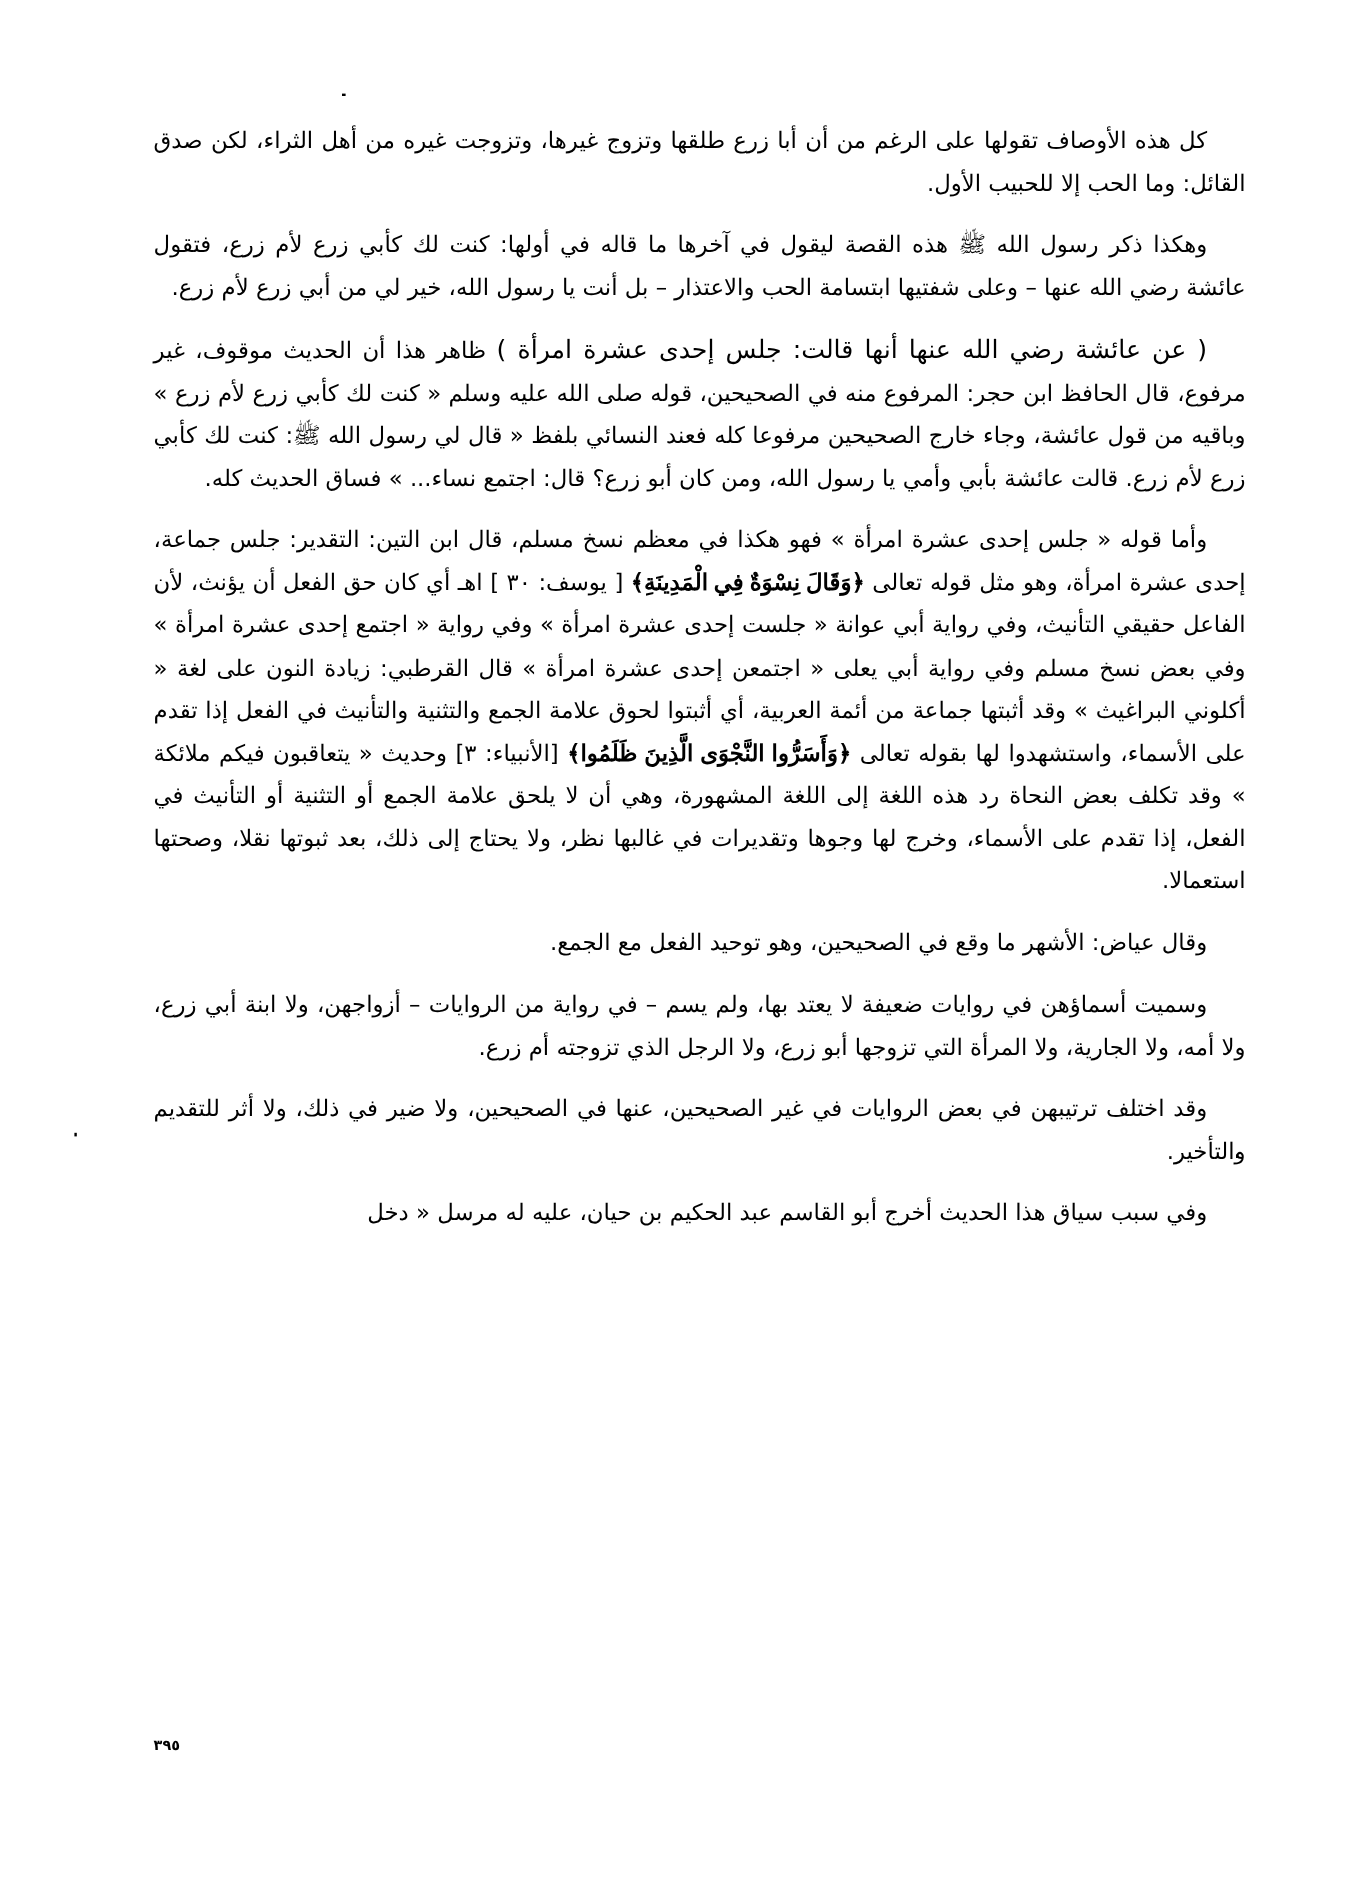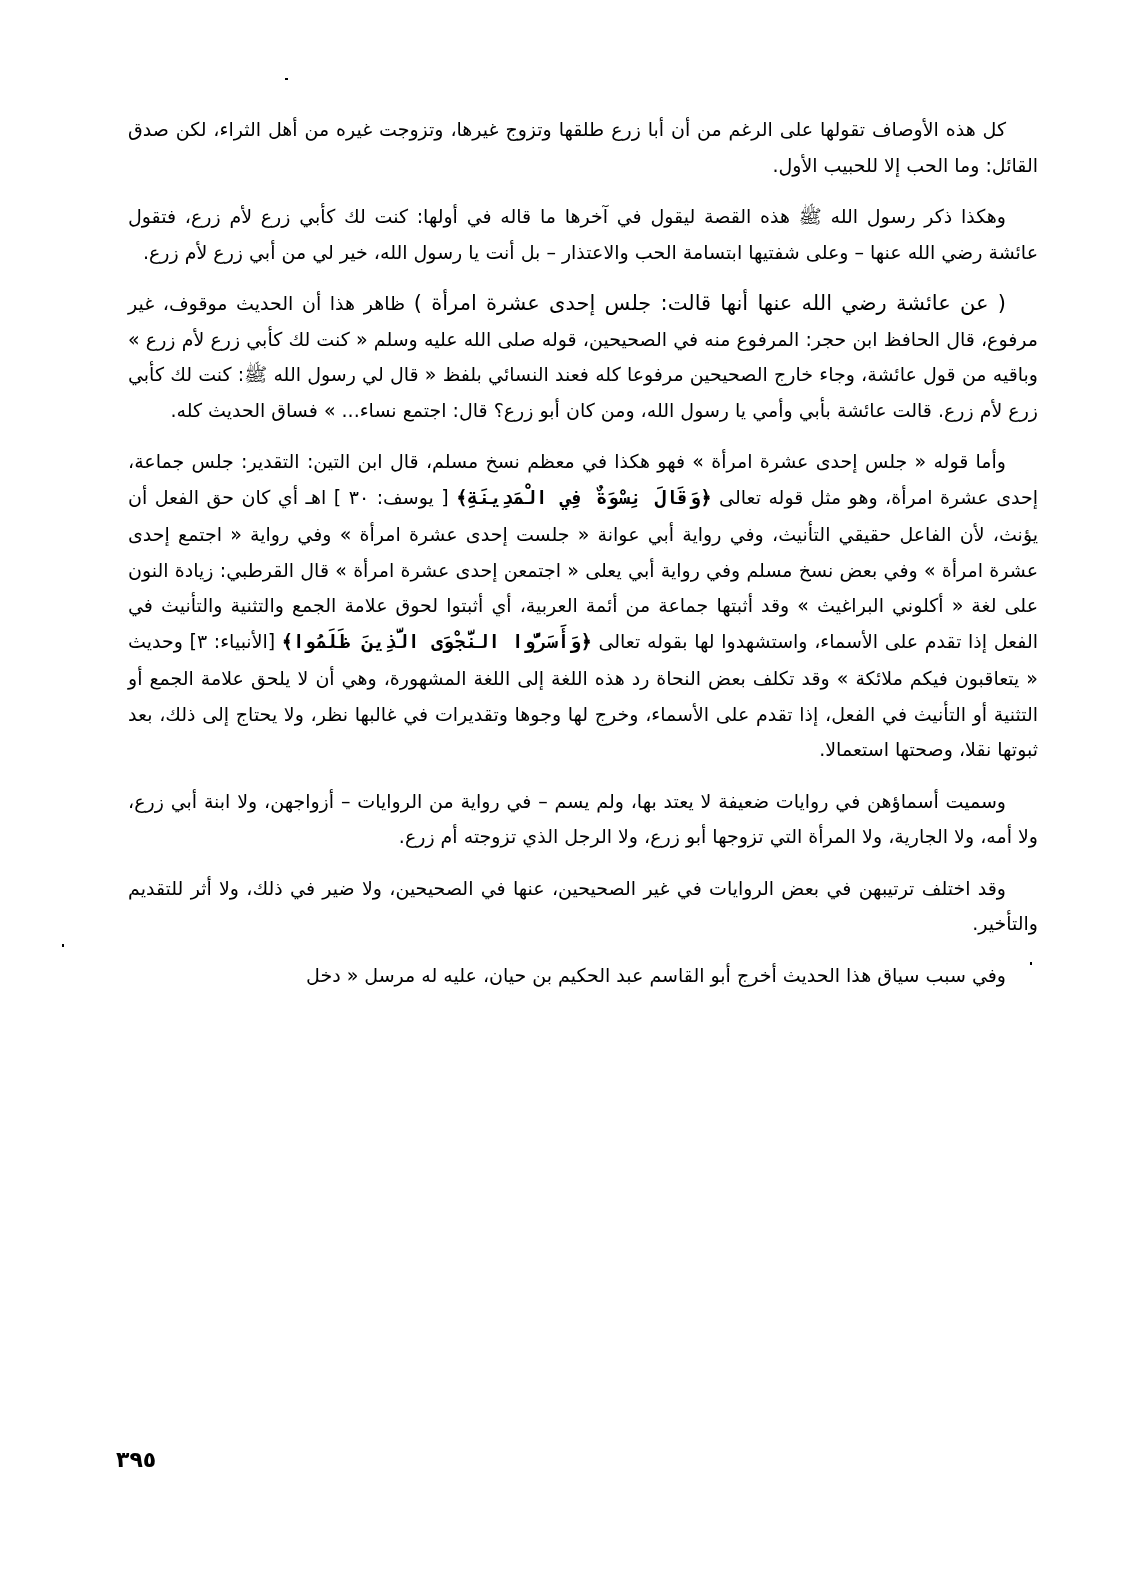--- a/index.html
+++ b/index.html
@@ -5,32 +5,32 @@
     html, body { margin: 0; padding: 0; background: #ffffff; }
     body {
       width: 1139px; height: 1569px; position: relative; overflow: hidden;
       font-family: "DejaVu Sans", sans-serif; color: #000;
     }
     .page {
       position: absolute; left: 128px; top: 100px; width: 910px;
       direction: rtl; text-align: justify;
     }
     .para {
-      font-size: 19px; line-height: 35.5px; margin: 12px 0 16px 0;
+      font-size: 19px; line-height: 35.5px; margin: 0 0 16px 0;
       text-indent: 32px; text-align-last: right;
     }
     .heading {
       text-align: center; font-size: 31px; font-weight: bold;
       margin: 20px 0 32px 0; line-height: 44px;
     }
     .bold { font-weight: normal; font-size: 21px; }
-    .quran { font-family: Liberation Mono, monospace; font-weight: bold; }
+    .quran { font-family: Liberation Serif, serif; font-weight: bold; }
     .page-number {
-      position: absolute; left: 116px; top: 1447px; direction: rtl;
-      font-size: 22px; font-weight: bold;
+      position: absolute; left: 128px; top: 1447px; direction: rtl;
+      font-size: 12px; font-weight: bold;
     }
     .speck { position: absolute; background: #000; }
   </style>
 </head>
 <body>
 
 <div class="speck" style="left:285px;top:78px;width:3px;height:2px;"></div>
 <div class="speck" style="left:62px;top:944px;width:2px;height:3px;"></div>
 <div class="speck" style="left:1030px;top:962px;width:2px;height:3px;"></div>
 
@@ -40,18 +40,19 @@
 
 
   <p class="para">
     <span class="bold">( عن عائشة رضي الله عنها أنها قالت: جلس إحدى عشرة امرأة )</span><span> ظاهر هذا أن الحديث موقوف، غير مرفوع، قال الحافظ ابن حجر: المرفوع منه في الصحيحين، قوله صلى الله عليه وسلم « كنت لك كأبي زرع لأم زرع » وباقيه من قول عائشة، وجاء خارج الصحيحين مرفوعا كله فعند النسائي بلفظ « قال لي رسول الله ﷺ: كنت لك كأبي زرع لأم زرع. قالت عائشة بأبي وأمي يا رسول الله، ومن كان أبو زرع؟ قال: اجتمع نساء... » فساق الحديث كله.</span>
   </p>
 
   <p class="para">
     <span>وأما قوله « جلس إحدى عشرة امرأة » فهو هكذا في معظم نسخ مسلم، قال ابن التين: التقدير: جلس جماعة، إحدى عشرة امرأة، وهو مثل قوله تعالى </span><span class="quran">﴿وَقَالَ نِسْوَةٌ فِي الْمَدِينَةِ﴾</span><span> [ يوسف: ٣٠ ] اهـ أي كان حق الفعل أن يؤنث، لأن الفاعل حقيقي التأنيث، وفي رواية أبي عوانة « جلست إحدى عشرة امرأة » وفي رواية « اجتمع إحدى عشرة امرأة » وفي بعض نسخ مسلم وفي رواية أبي يعلى « اجتمعن إحدى عشرة امرأة » قال القرطبي: زيادة النون على لغة « أكلوني البراغيث » وقد أثبتها جماعة من أئمة العربية، أي أثبتوا لحوق علامة الجمع والتثنية والتأنيث في الفعل إذا تقدم على الأسماء، واستشهدوا لها بقوله تعالى </span><span class="quran">﴿وَأَسَرُّوا النَّجْوَى الَّذِينَ ظَلَمُوا﴾</span><span> [الأنبياء: ٣] وحديث « يتعاقبون فيكم ملائكة » وقد تكلف بعض النحاة رد هذه اللغة إلى اللغة المشهورة، وهي أن لا يلحق علامة الجمع أو التثنية أو التأنيث في الفعل، إذا تقدم على الأسماء، وخرج لها وجوها وتقديرات في غالبها نظر، ولا يحتاج إلى ذلك، بعد ثبوتها نقلا، وصحتها استعمالا.</span>
   </p>
 
+  <p class="para">وقال عياض: الأشهر ما وقع في الصحيحين، وهو توحيد الفعل مع الجمع.</p>
   <p class="para">وسميت أسماؤهن في روايات ضعيفة لا يعتد بها، ولم يسم – في رواية من الروايات – أزواجهن، ولا ابنة أبي زرع، ولا أمه، ولا الجارية، ولا المرأة التي تزوجها أبو زرع، ولا الرجل الذي تزوجته أم زرع.</p>
   <p class="para">وقد اختلف ترتيبهن في بعض الروايات في غير الصحيحين، عنها في الصحيحين، ولا ضير في ذلك، ولا أثر للتقديم والتأخير.</p>
   <p class="para">وفي سبب سياق هذا الحديث أخرج أبو القاسم عبد الحكيم بن حيان، عليه له مرسل « دخل</p>
 </div>
 
 <div class="page-number">٣٩٥</div>
 
 </body></html>

